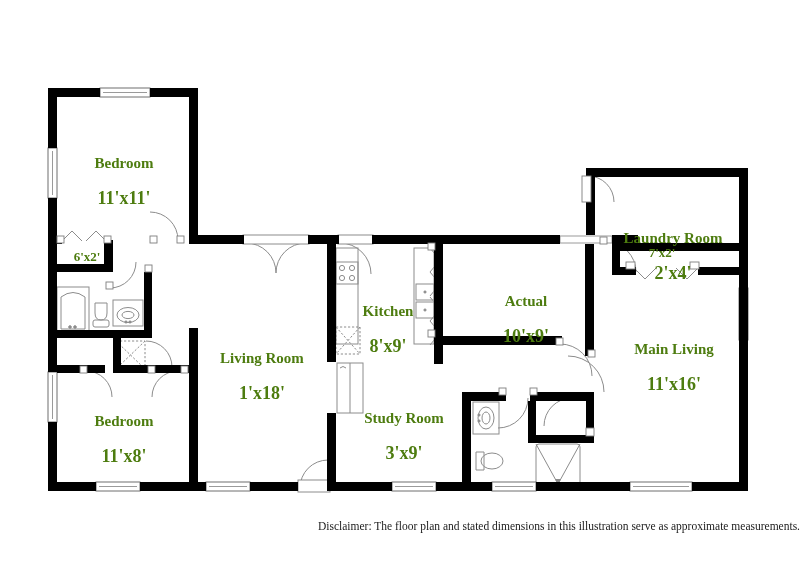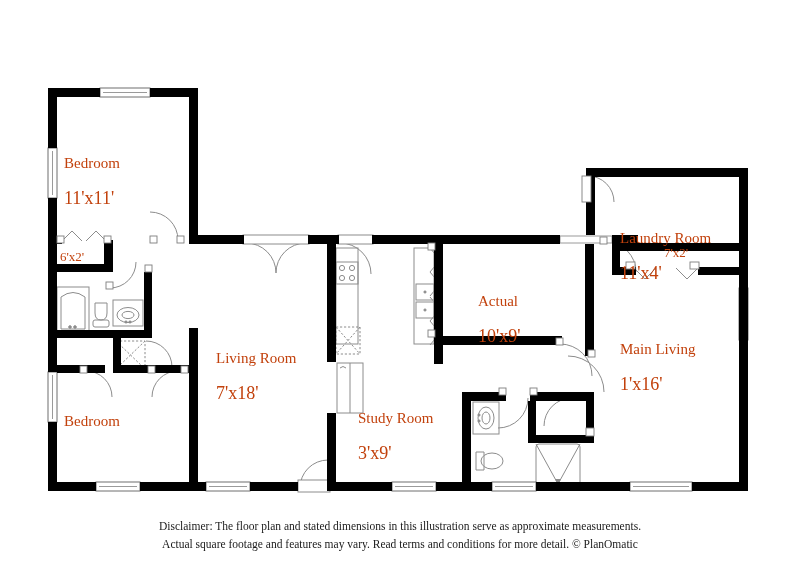--- a/index.html
+++ b/index.html
@@ -1,23 +1,23 @@
 <!DOCTYPE html>
 <html><head>
 <meta charset="utf-8">
 <style>
   html,body{margin:0;padding:0;background:#ffffff;}
   body{width:800px;height:582px;overflow:hidden;font-family:"Liberation Serif",serif;}
   #stage{position:relative;width:800px;height:582px;background:#ffffff;}
   #plan{position:absolute;left:0;top:0;width:800px;height:512px;}
-  .label{position:absolute;font-family:"Liberation Serif",serif;font-weight:normal;color:#c2410c;line-height:1.12;white-space:pre-line;}
+  .label{position:absolute;text-align:center;font-family:"Liberation Serif",serif;font-weight:bold;color:#4d7c0f;line-height:1.12;white-space:pre-line;}
   .rm{font-size:15px;}
   .rm .dim{font-size:18px;}
   .sm{font-size:13px;}
-  #disclaimer{position:absolute;left:0;top:518px;width:800px;text-align:center;
+  #disclaimer{position:absolute;left:0;top:518px;width:800px;text-align:right;
       font-family:"Liberation Serif",serif;font-size:11.5px;color:#1a1a1a;line-height:1.55;}
   #disclaimer div{white-space:nowrap;}
 </style>
 </head>
 <body>
 
 <div id="stage">
 
   <svg id="plan" viewBox="0 0 800 512">
     <defs>
@@ -278,50 +278,54 @@
 
   </svg>
 
   <div class="label rm" style="left:64px;top:138px;width:120px;">
     <div>Bedroom</div>
     <div class="dim">11'x11'</div>
   </div>
 
   <div class="label rm" style="left:64px;top:396px;width:120px;">
     <div>Bedroom</div>
+    <div class="dim">11'x8'</div>
   </div>
 
   <div class="label rm" style="left:216px;top:333px;width:92px;">
     <div>Living Room</div>
-    <div class="dim">7'x18'</div>
-  </div>
-
+    <div class="dim">1'x18'</div>
+  </div>
+
+  <div class="label rm" style="left:340px;top:286px;width:96px;">
+    <div>Kitchen</div>
+    <div class="dim">8'x9'</div>
+  </div>
 
   <div class="label rm" style="left:358px;top:393px;width:92px;">
     <div>Study Room</div>
     <div class="dim">3'x9'</div>
   </div>
 
   <div class="label rm" style="left:478px;top:276px;width:96px;">
     <div>Actual</div>
     <div class="dim">10'x9'</div>
   </div>
 
   <div class="label rm" style="left:620px;top:177px;width:106px;margin-top:36px;">
     <div>Laundry Room</div>
-    <div class="dim">11'x4'</div>
+    <div class="dim">2'x4'</div>
   </div>
 
   <div class="label rm" style="left:620px;top:324px;width:108px;">
     <div>Main Living</div>
-    <div class="dim">1'x16'</div>
-  </div>
-
-  <div class="label sm" style="left:60px;top:250px;width:70px;">6'x2'</div>
-
-  <div class="label sm" style="left:664px;top:246px;width:70px;">7'x2'</div>
+    <div class="dim">11'x16'</div>
+  </div>
+
+  <div class="label sm" style="left:52px;top:250px;width:70px;">6'x2'</div>
+
+  <div class="label sm" style="left:627px;top:246px;width:70px;">7'x2'</div>
 
   <div id="disclaimer">
     <div>Disclaimer: The floor plan and stated dimensions in this illustration serve as approximate measurements.</div>
-    <div>Actual square footage and features may vary. Read terms and conditions for more detail. © PlanOmatic</div>
   </div>
 
 </div>
 
 </body></html>

